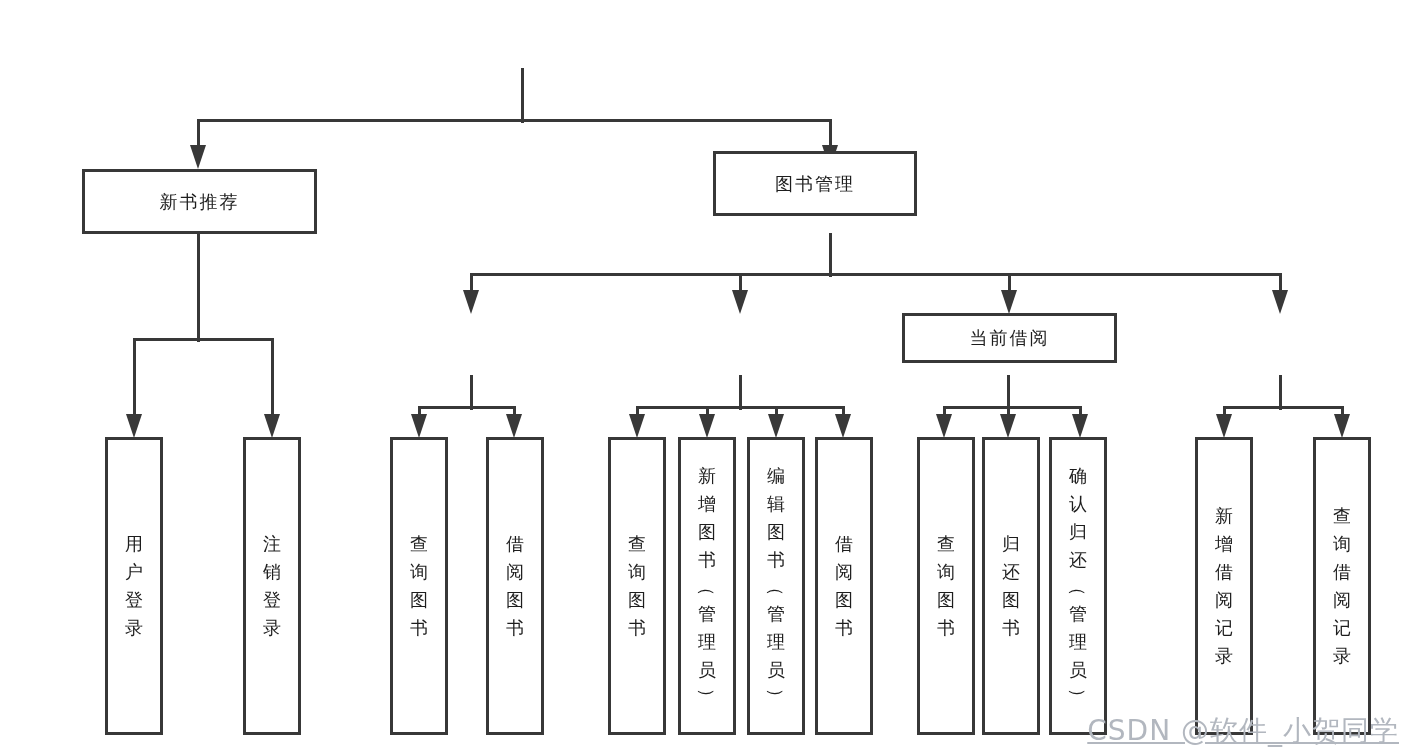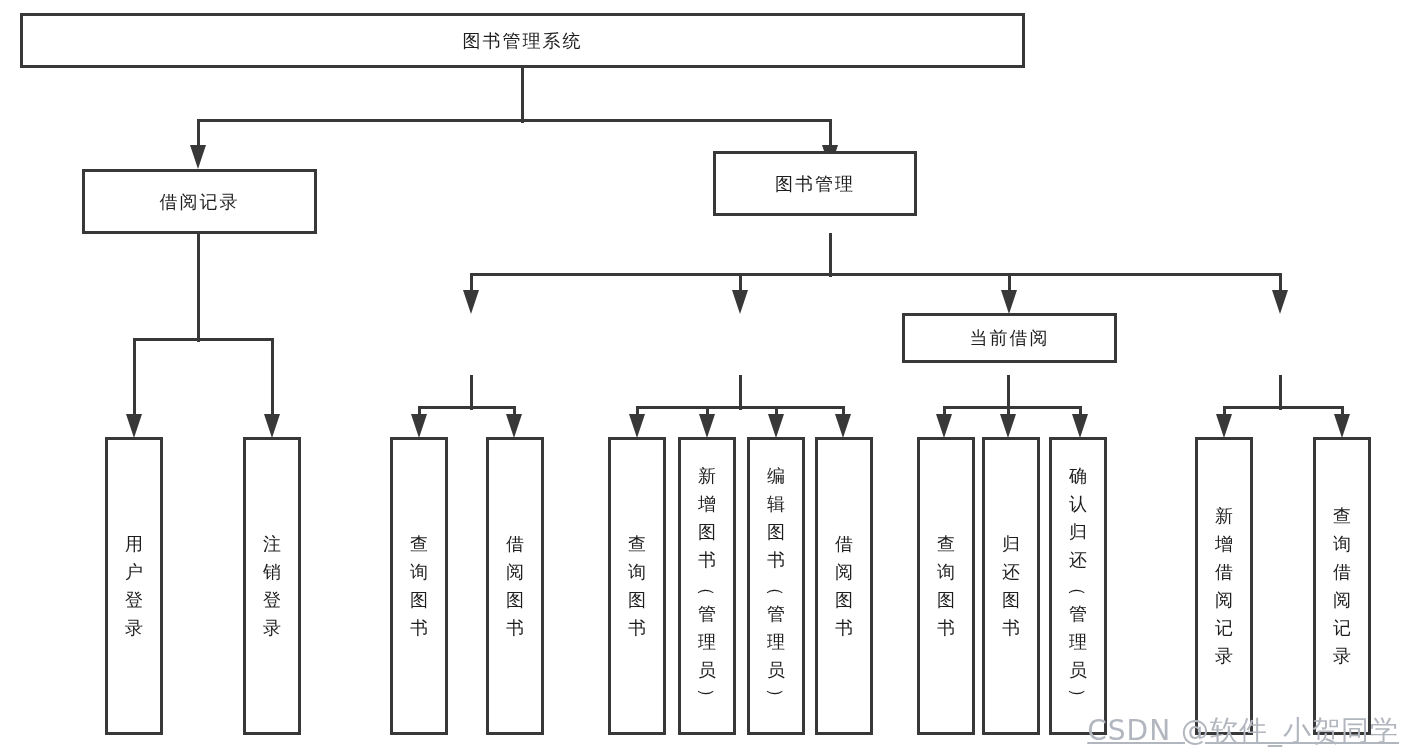--- a/index.html
+++ b/index.html
@@ -27,23 +27,22 @@
   .watermark{
     position:absolute;top:712px;right:6px;z-index:6;
     font-size:28px;color:var(--wm,#b2b7bf);letter-spacing:1px;white-space:nowrap;text-decoration:underline;
   }
 </style>
 </head>
 <body>
 
 <div id="stage" style="--line: #383838; --text: #1d1d1d; --wm: #b2b7bf;">
 
-  <div class="node" style="left:20px;top:13px;width:1005px;height:55px">图书管理系统</div>
-
-  <div class="node" style="left:82px;top:169px;width:235px;height:65px">借阅记录</div>
+
+  <div class="node" style="left:82px;top:169px;width:235px;height:65px">新书推荐</div>
   <div class="node" style="left:713px;top:151px;width:204px;height:65px">图书管理</div>
 
   <div class="node" style="left:902px;top:313px;width:215px;height:50px">当前借阅</div>
 
   <div class="node vbox" style="left:105px;top:437px;width:58px;height:298px">
       <span class="vchar">用</span>
       <span class="vchar">户</span>
       <span class="vchar">登</span>
       <span class="vchar">录</span>
     </div>

